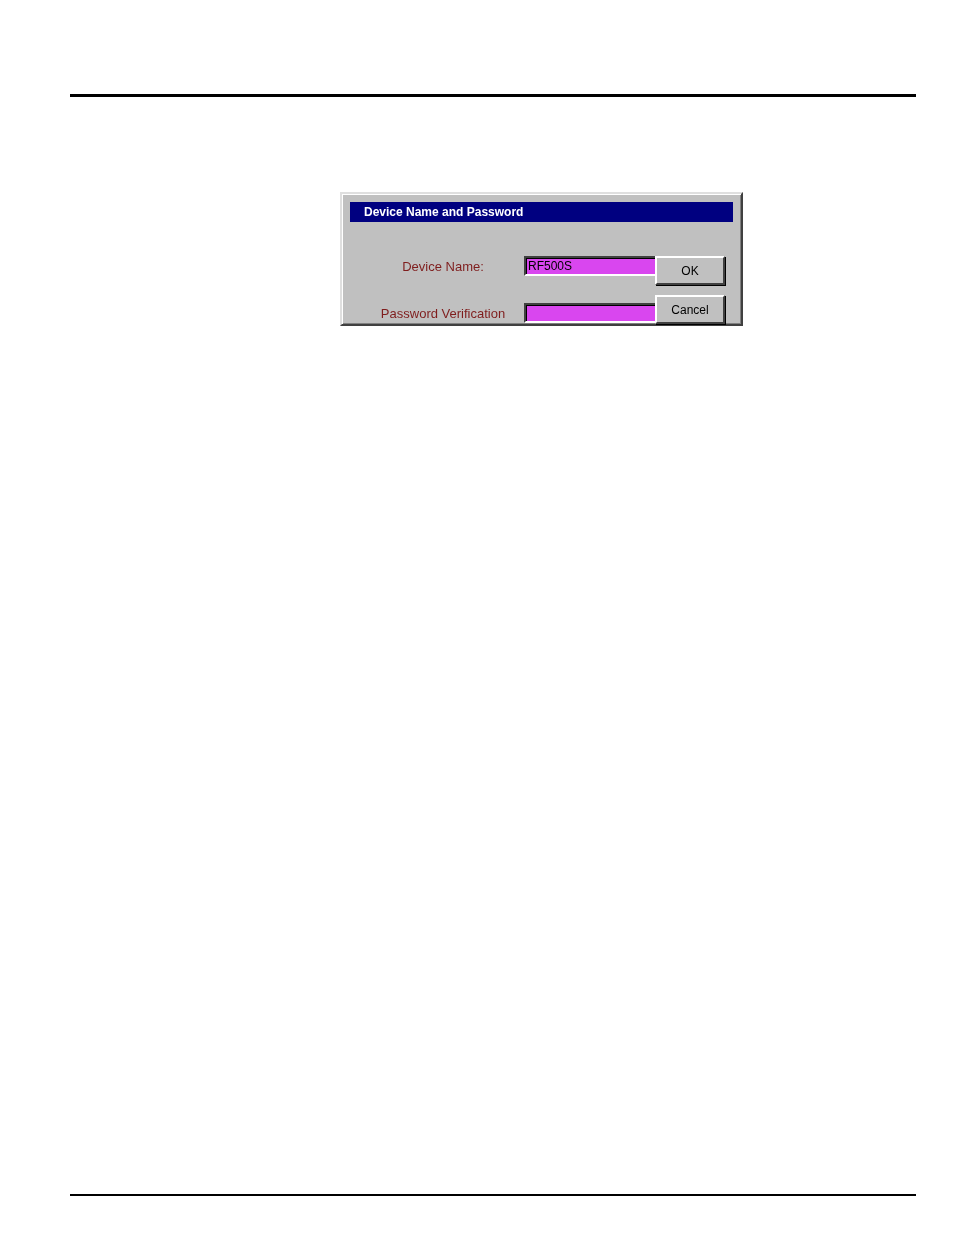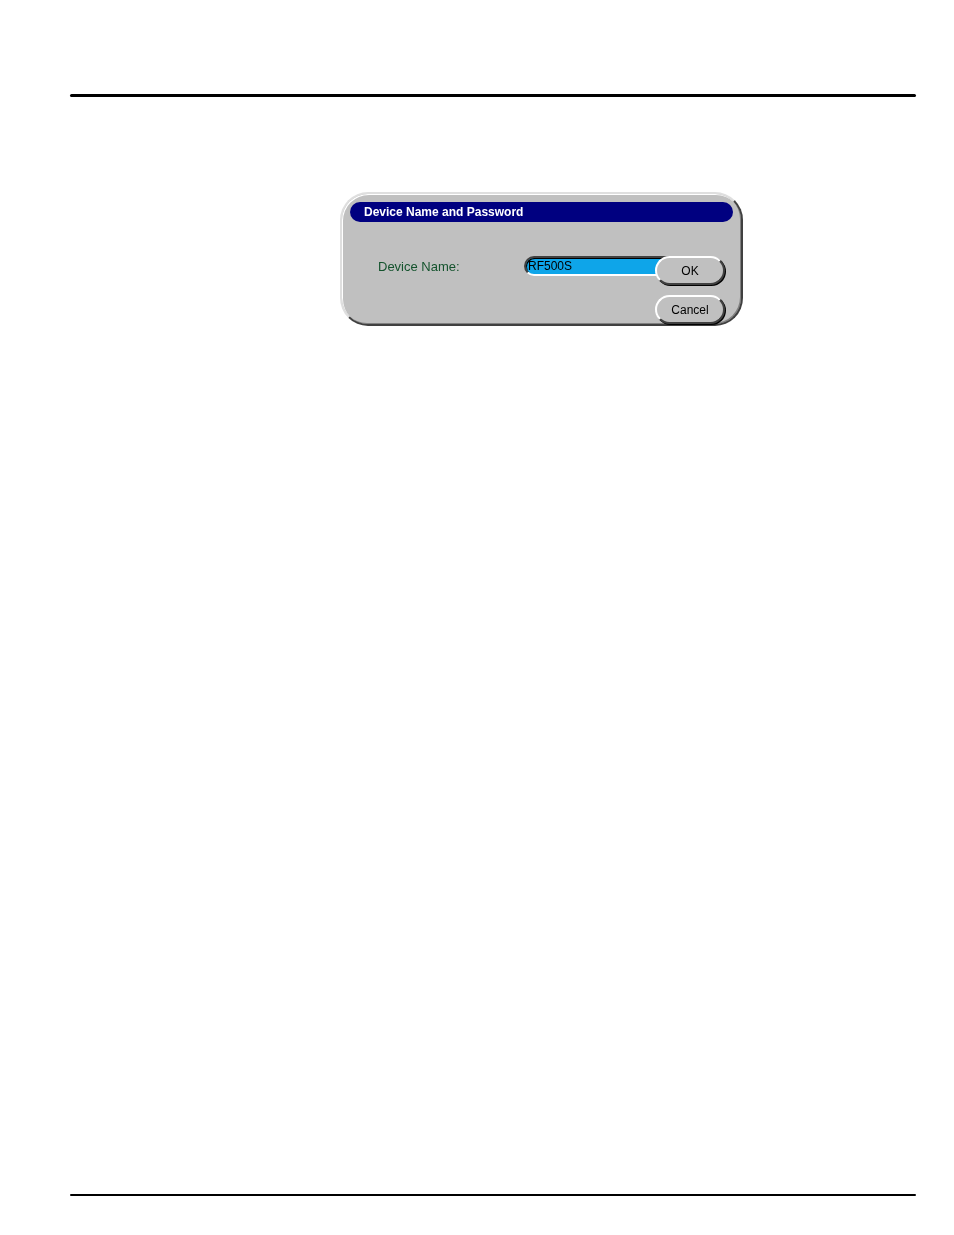--- a/index.html
+++ b/index.html
@@ -1,19 +1,18 @@
 <!DOCTYPE html>
 <html><head>
   <meta charset="utf-8">
   <style>
     * {
       box-sizing: border-box;
       margin: 8px;
       padding: 0;
-      border-radius: 28px;
     }
     body {
       width: 954px;
       height: 1235px;
       background: #ffffff;
       font-family: "Microsoft Sans Serif", Arial, sans-serif;
       position: relative;
     }
     .top-rule {
       position: absolute;
@@ -56,28 +55,29 @@
       position: relative;
       padding: 10px 8px 8px 12px;
     }
     .row {
       display: flex;
       align-items: center;
       margin-bottom: 11px;
     }
     .label {
       font-size: 13px;
-      color: #14532d;
+      color: #7f1d1d;
       width: 130px;
       flex-shrink: 0;
+      text-align: center;
     }
     .field {
       width: 160px;
       height: 20px;
-      background: #0ea5e9;
+      background: #d946ef;
       border: 2px solid;
       border-color: #404040 #ffffff #ffffff #404040;
       box-shadow: inset 1px 1px 0 #000000;
       font-size: 12px;
       padding: 1px 2px;
       font-family: inherit;
     }
     .button-col {
       position: absolute;
       top: 10px;
@@ -108,20 +108,24 @@
 
 <div class="dialog">
   <div class="titlebar">
     <span>Device Name and Password</span>
   </div>
   <div class="content">
     <div class="row">
       <span class="label">Device Name:</span>
       <input class="field" type="text" value="RF500S" style="">
     </div>
+    <div class="row">
+      <span class="label">Password Verification</span>
+      <input class="field" type="password" value="" style="">
+    </div>
     <div class="button-col">
       <button class="btn">
         <span>OK</span>
       </button>
       <button class="btn">
         <span>Cancel</span>
       </button>
     </div>
   </div>
 </div>

